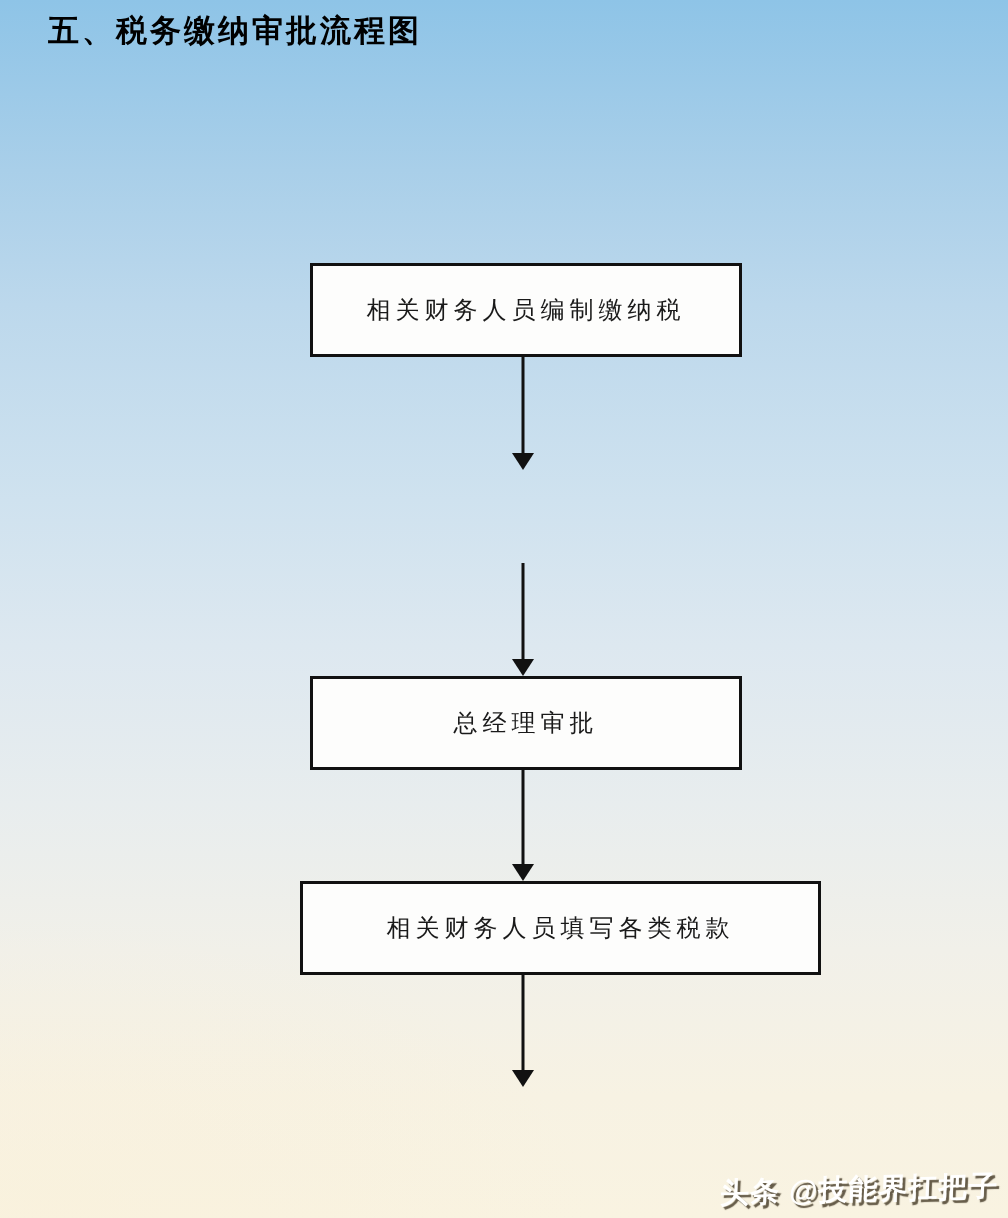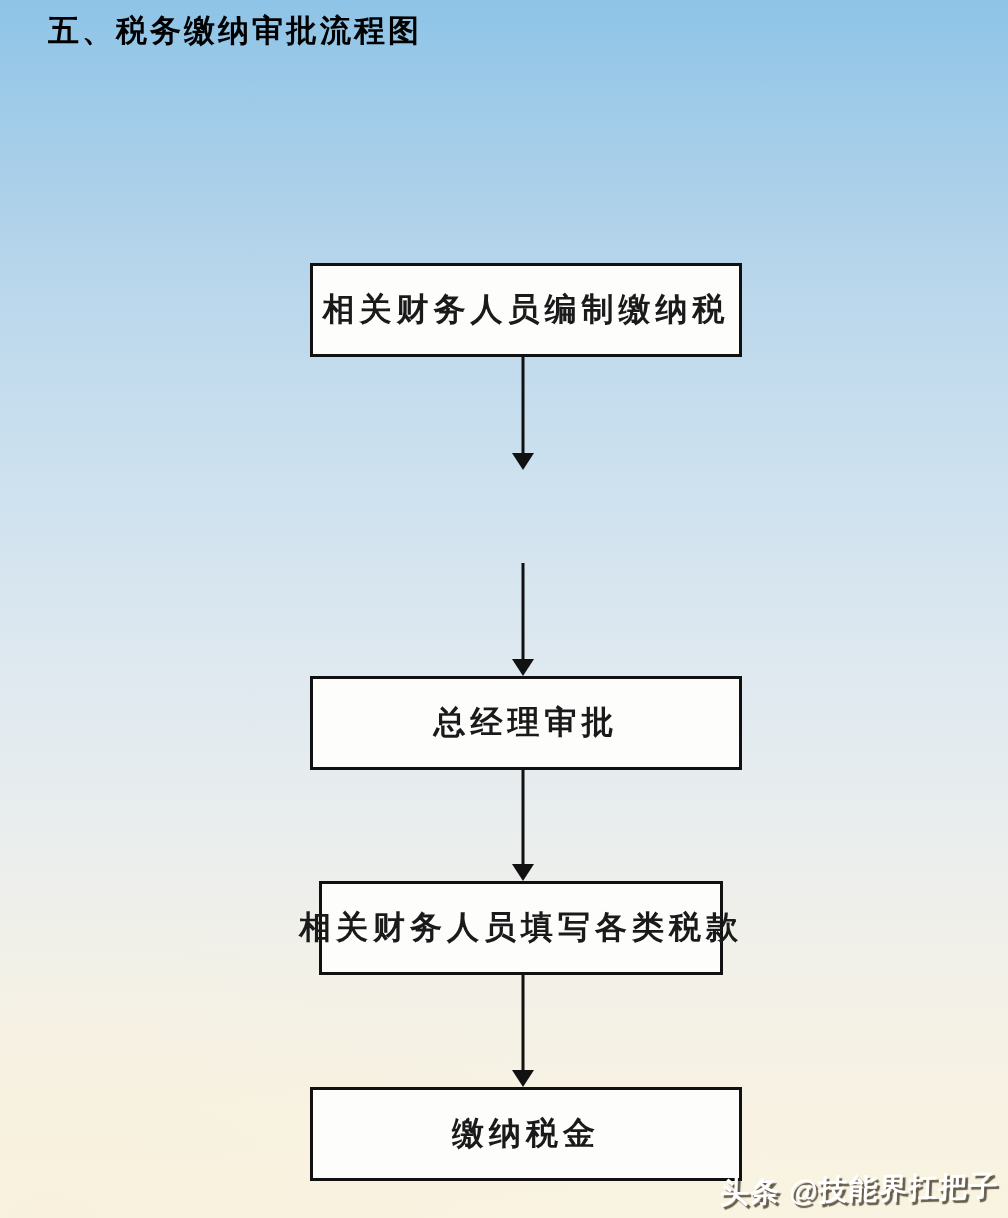--- a/index.html
+++ b/index.html
@@ -47,30 +47,29 @@
     width: 432px;
     height: 94px;
     background: #fdfdfc;
     border: 3px solid #111111;
     display: flex;
     align-items: center;
     justify-content: center;
     z-index: 2;
   }
   .flow-box span {
-    font-size: 32px;
+    font-size: 24px;
     letter-spacing: 5px;
     color: #1a1a1a;
     white-space: nowrap;
-    font-weight: bold;
   }
   .box-0 { top: 263px; }
   .box-1 { top: 470px; }
   .box-2 { top: 676px; }
-  .box-3 { top: 881px; left: 319px; width: 404px; }
+  .box-3 { top: 881px; left: 300px; width: 521px; }
   .box-4 { top: 1087px; }
   .arrow {
     position: absolute;
     left: 509px;
     width: 28px;
     z-index: 1;
   }
   .arrow::before {
     content: "";
     position: absolute;
@@ -132,19 +131,16 @@
   </div>
 
   <div class="arrow arrow-2"></div>
 
   <div class="flow-box box-3">
     <span>相关财务人员填写各类税款</span>
   </div>
 
   <div class="arrow arrow-3"></div>
 
-  <div class="flow-box box-4">
-    <span>缴纳税金</span>
-  </div>
 
   <div class="watermark">头条 @技能界扛把子</div>
 
 </div>
 
 </body></html>

